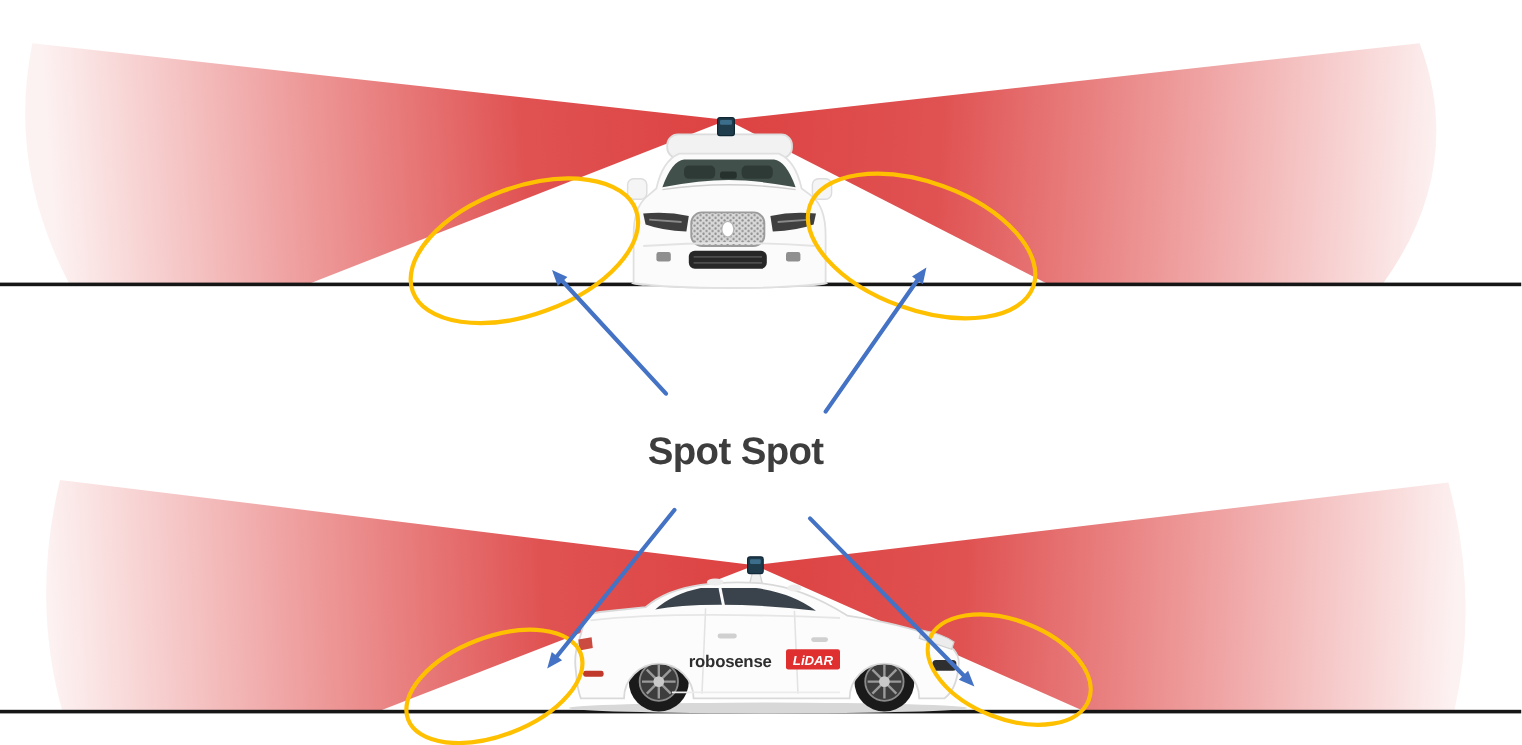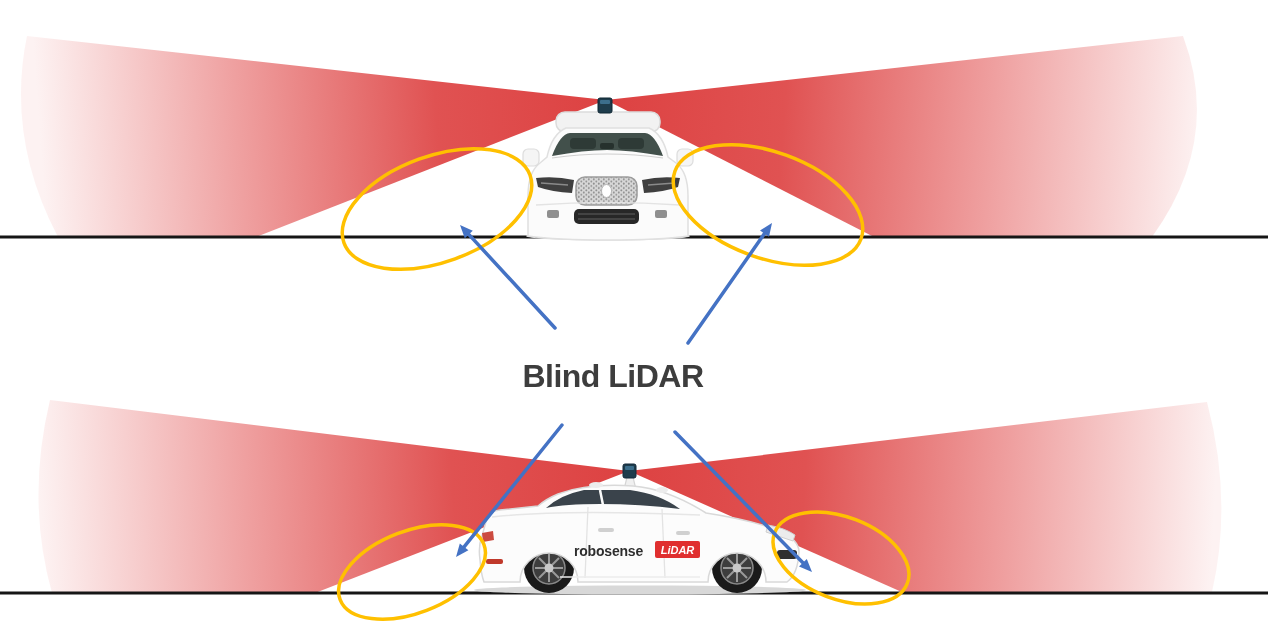--- a/index.html
+++ b/index.html
@@ -151,15 +151,15 @@
     <line x1="675" y1="432" x2="802.9" y2="562.7"></line>
   </g>
   <g fill="#4472c4">
     <polygon points="460,225 472.8,230.8 464.8,238.3"></polygon>
     <polygon points="772,223 769,236.8 760,230.5"></polygon>
     <polygon points="456,557 459.8,543.4 468.4,550.3"></polygon>
     <polygon points="812,572 799,566.5 806.8,558.9"></polygon>
   </g>
 </svg>
 
-<div class="caption">Blind LiDAR</div>
+<div class="caption">Spot Spot</div>
 
 </div>
 
 </body></html>

